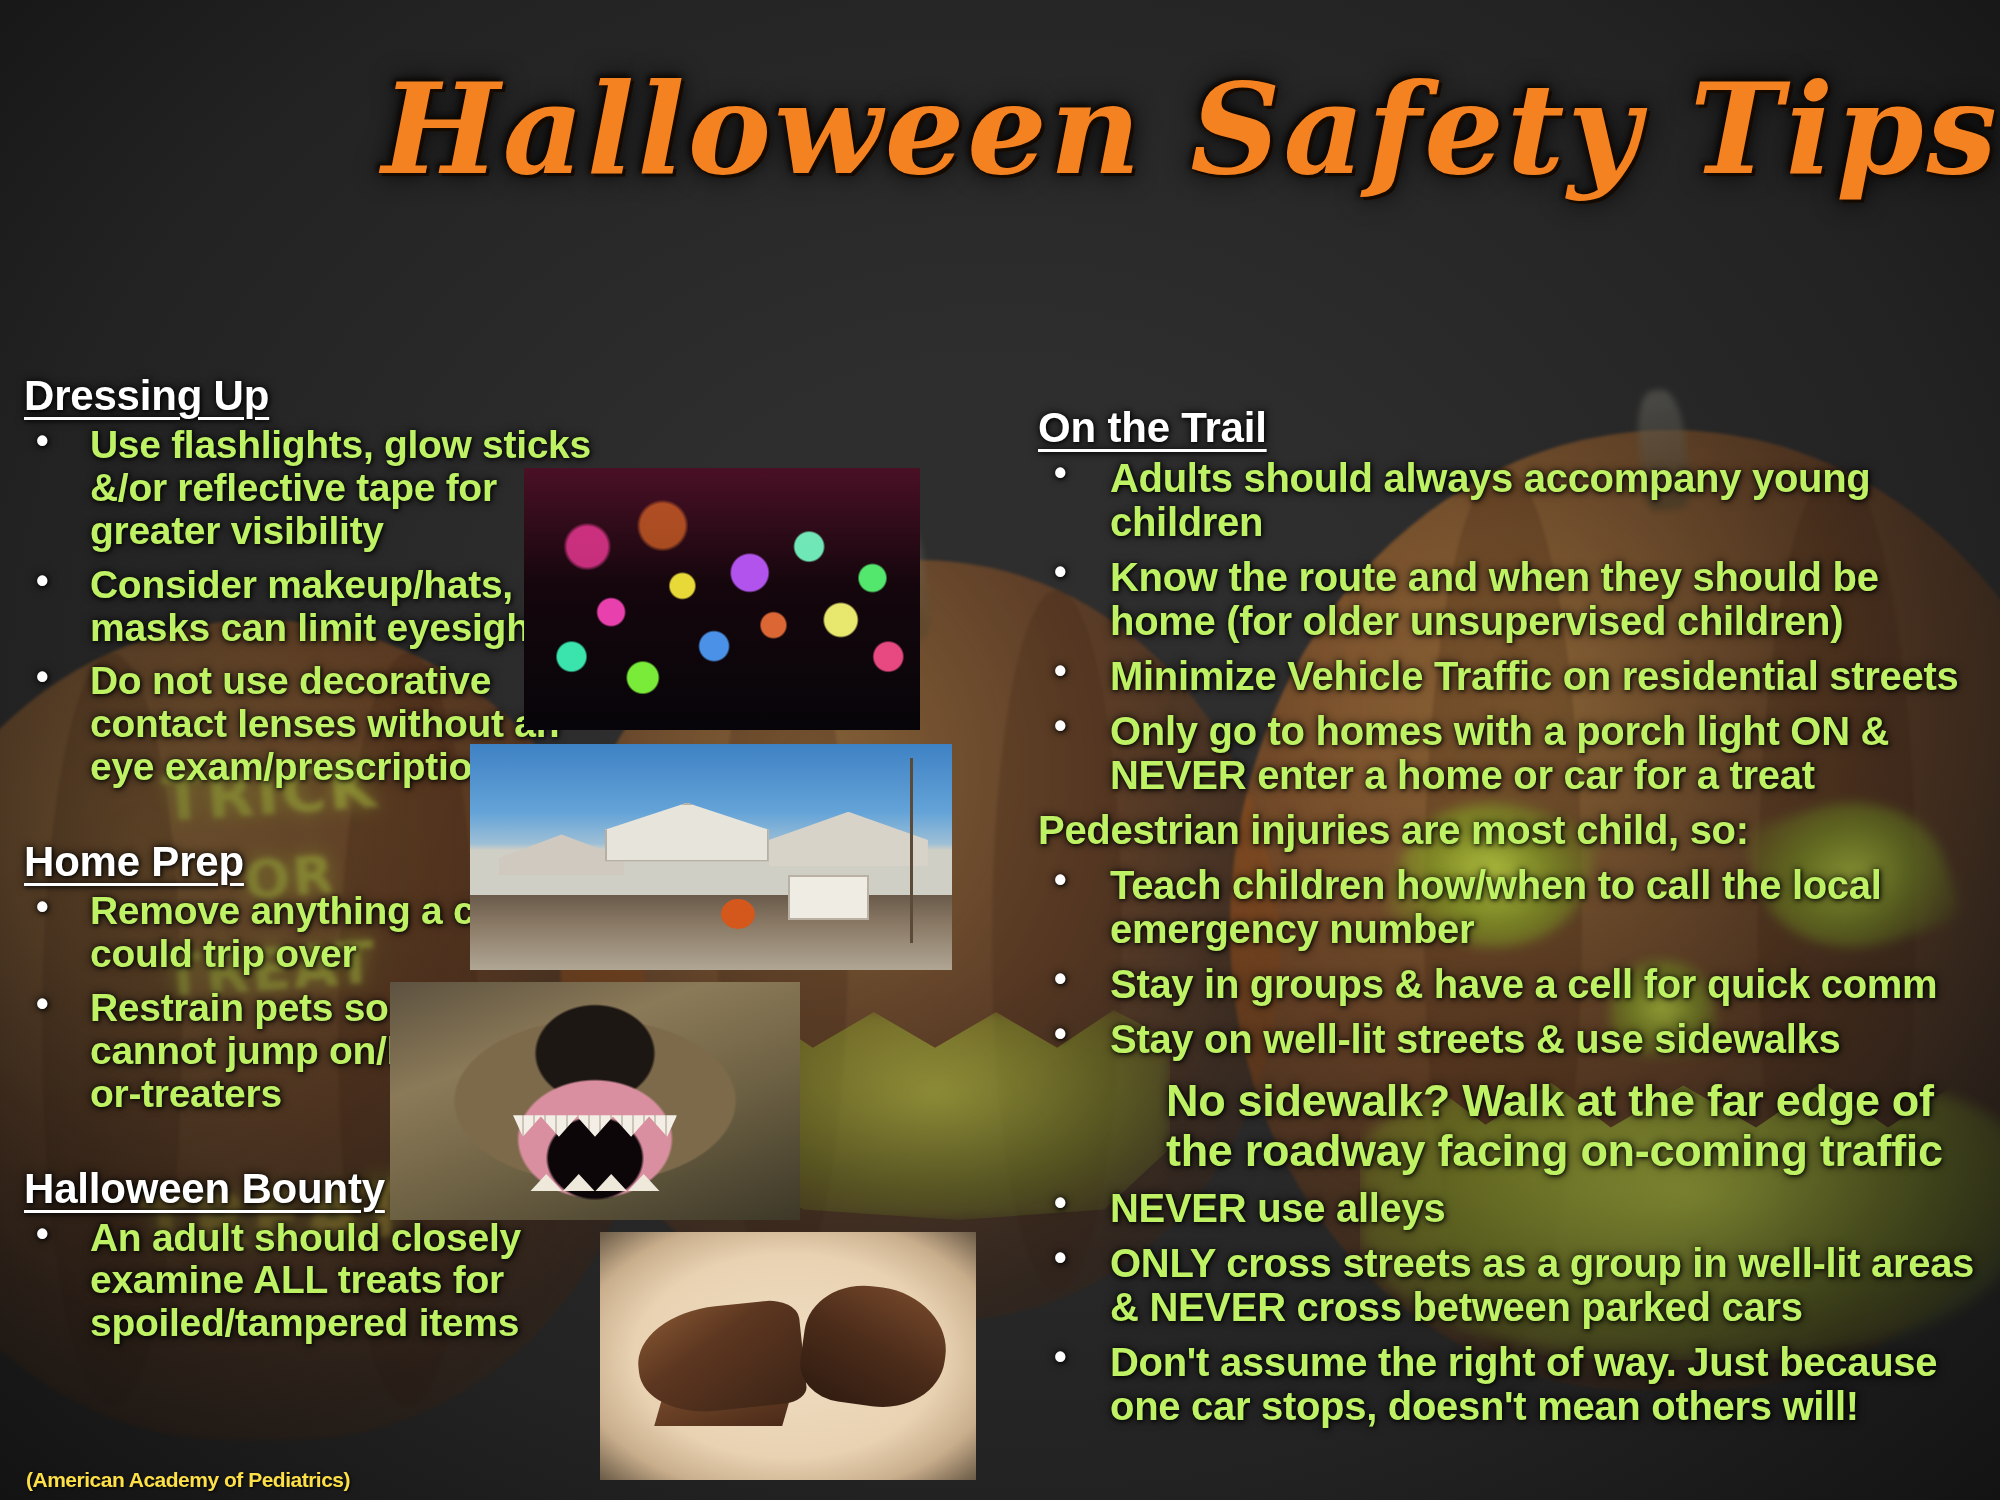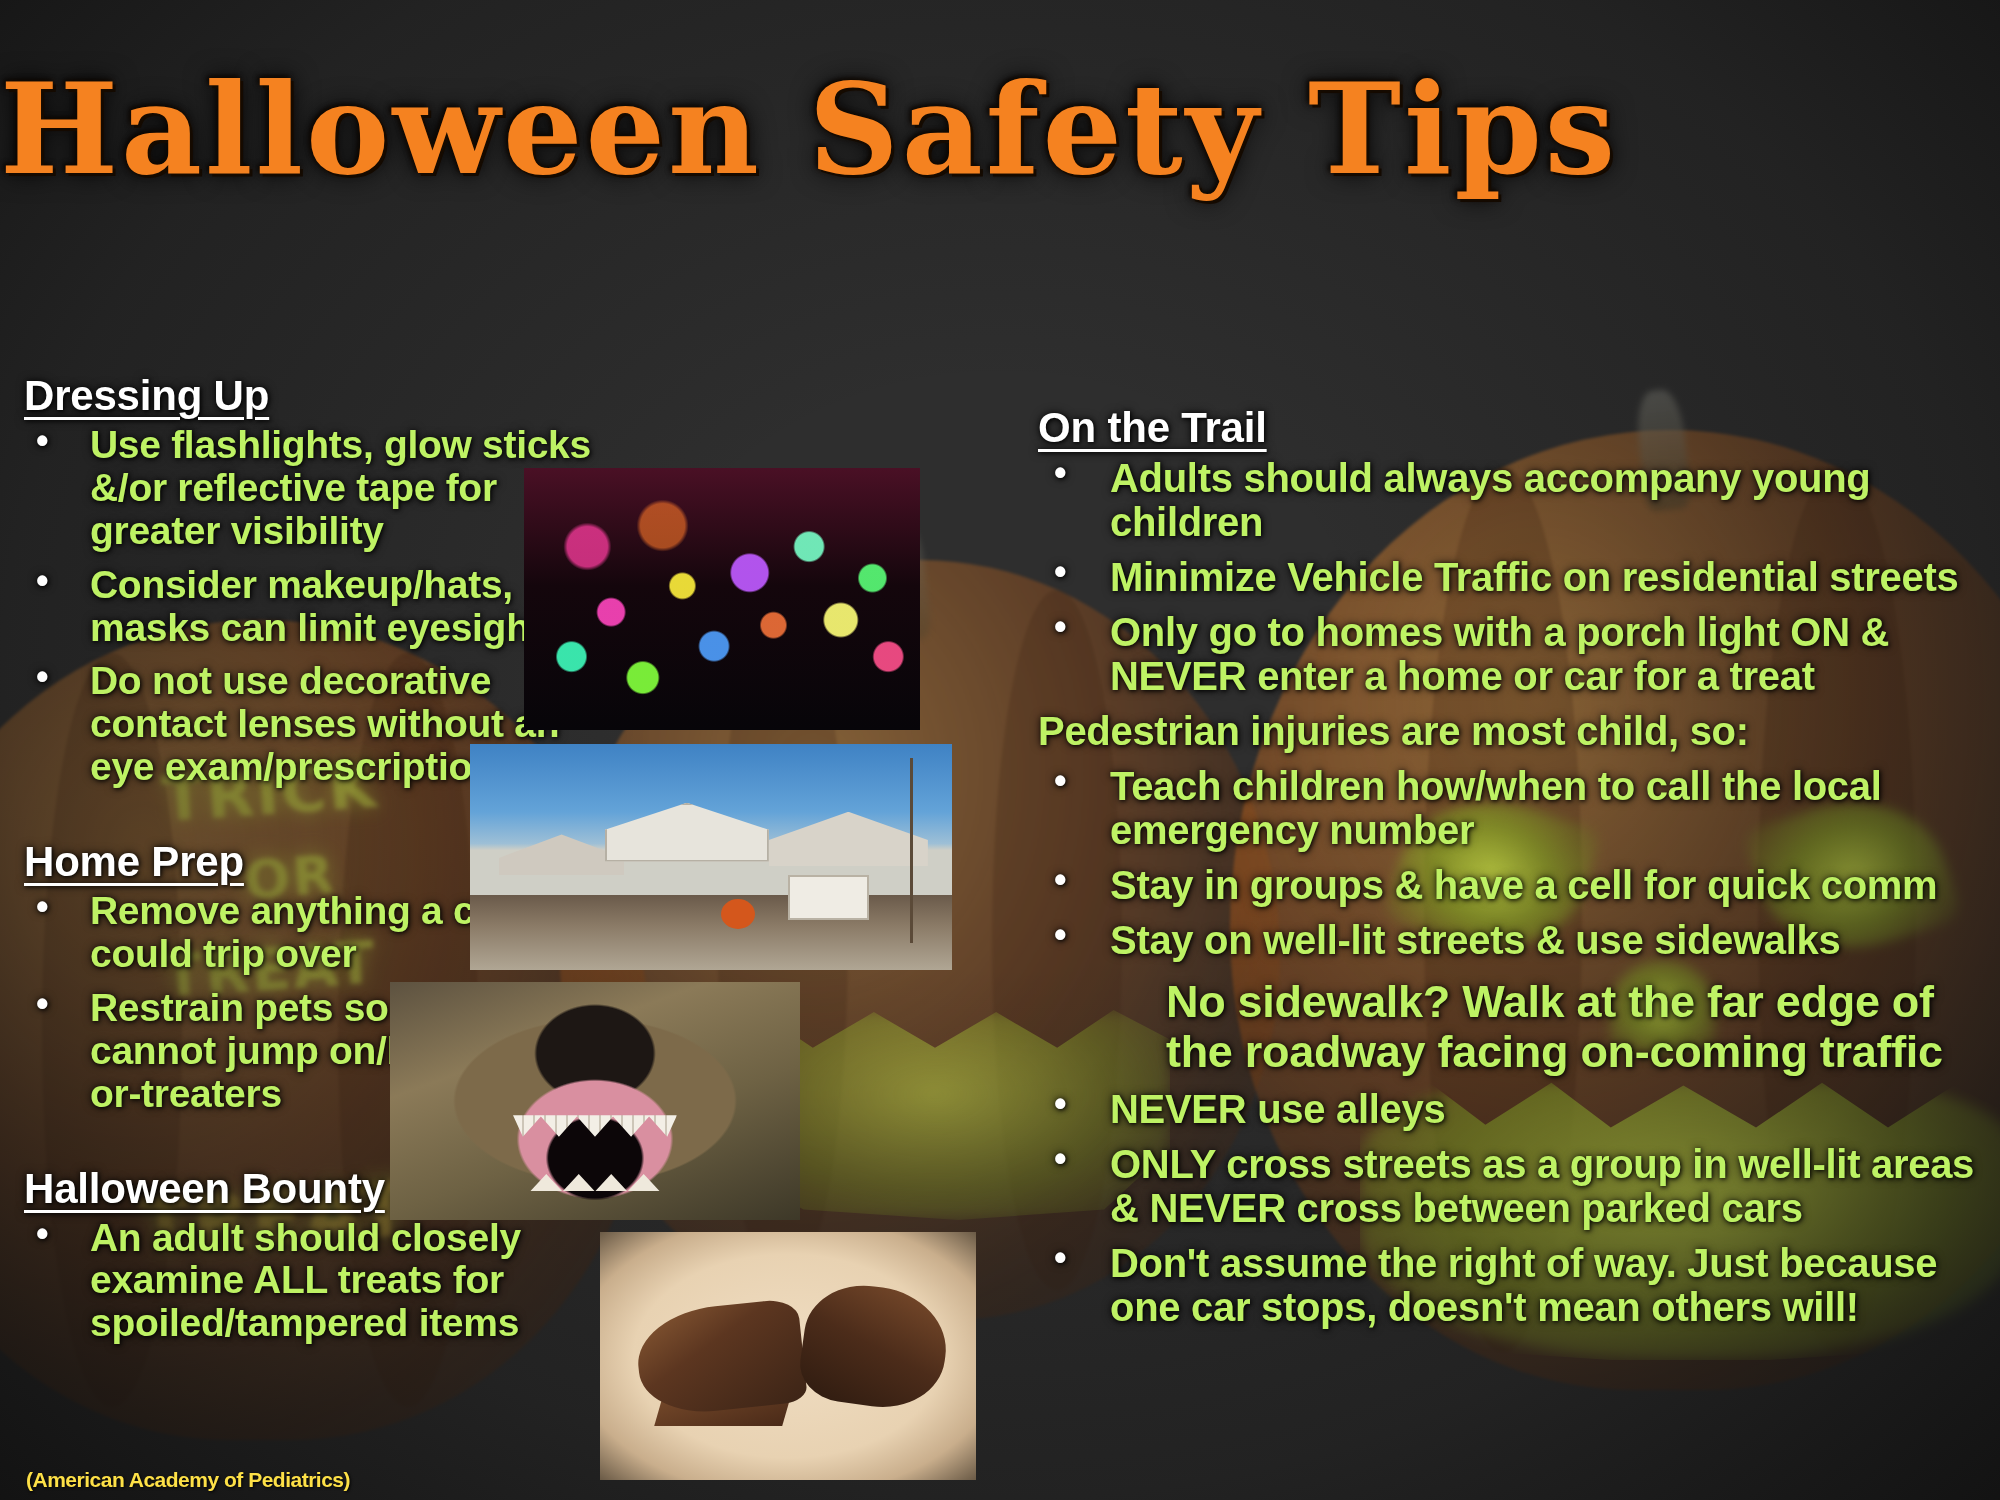--- a/index.html
+++ b/index.html
@@ -127,23 +127,24 @@
     z-index: 3;
     width: 2000px;
     height: 1500px;
   }
 
   #slide-title {
     position: absolute;
     top: 56px;
     left: 0;
     width: 2000px;
-    text-align: left;
+    text-align: right;
     font-family: "DejaVu Serif", serif;
     font-size: 125px;
+    font-style: italic;
     font-weight: bold;
     letter-spacing: 3px;
     color: #F58220;
     text-shadow:
       0 0 6px #1a0d00,
       3px 3px 0 #140a00,
       -2px -2px 5px rgba(0,0,0,.9),
       0 0 26px rgba(0,0,0,.95);
   }
 
@@ -394,20 +395,21 @@
       <ul class="bullets">
         <li>An adult should closely examine ALL treats for spoiled/tampered items</li>
       </ul>
 
     </div>
 
     <div class="col" id="col-right">
       <div class="section-head">On the Trail</div>
       <ul class="bullets">
         <li>Adults should always accompany young children</li>
+        <li>Know the route and when they should be home (for older unsupervised children)</li>
         <li>Minimize Vehicle Traffic on residential streets</li>
         <li>Only go to homes with a porch light ON &amp; NEVER enter a home or car for a treat</li>
         <li class="nobullet">Pedestrian injuries are most child, so:</li>
         <li>Teach children how/when to call the local emergency number</li>
         <li>Stay in groups &amp; have a cell for quick comm</li>
         <li>Stay on well-lit streets &amp; use sidewalks</li>
         <li class="sub">No sidewalk?  Walk at the far edge of the roadway facing on-coming traffic</li>
         <li>NEVER use alleys</li>
         <li>ONLY cross streets as a group in well-lit areas &amp; NEVER cross between parked cars</li>
         <li>Don't assume the right of way.  Just because one car stops, doesn't mean others will!</li>

